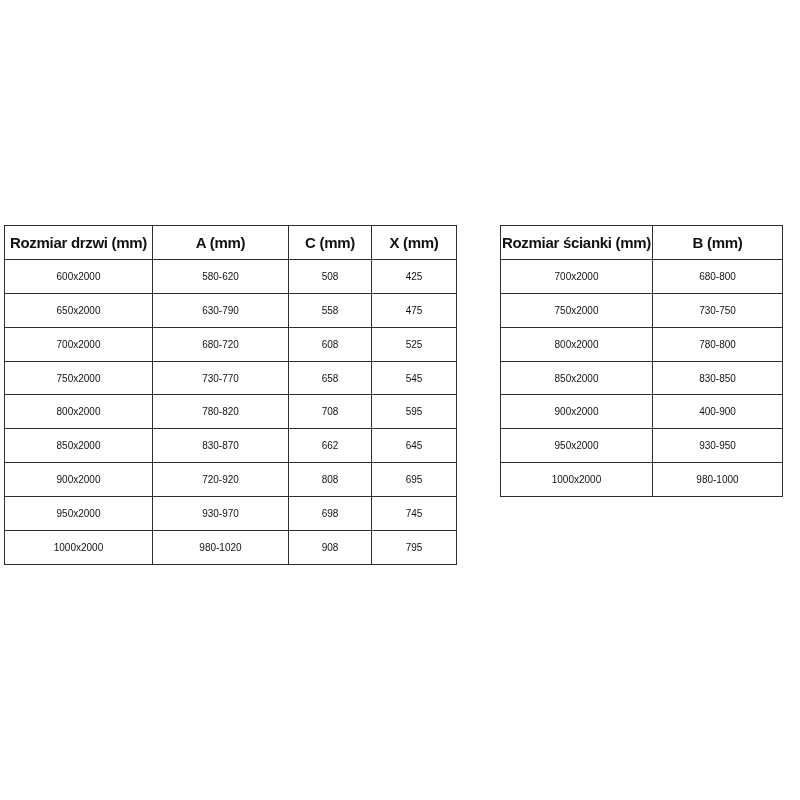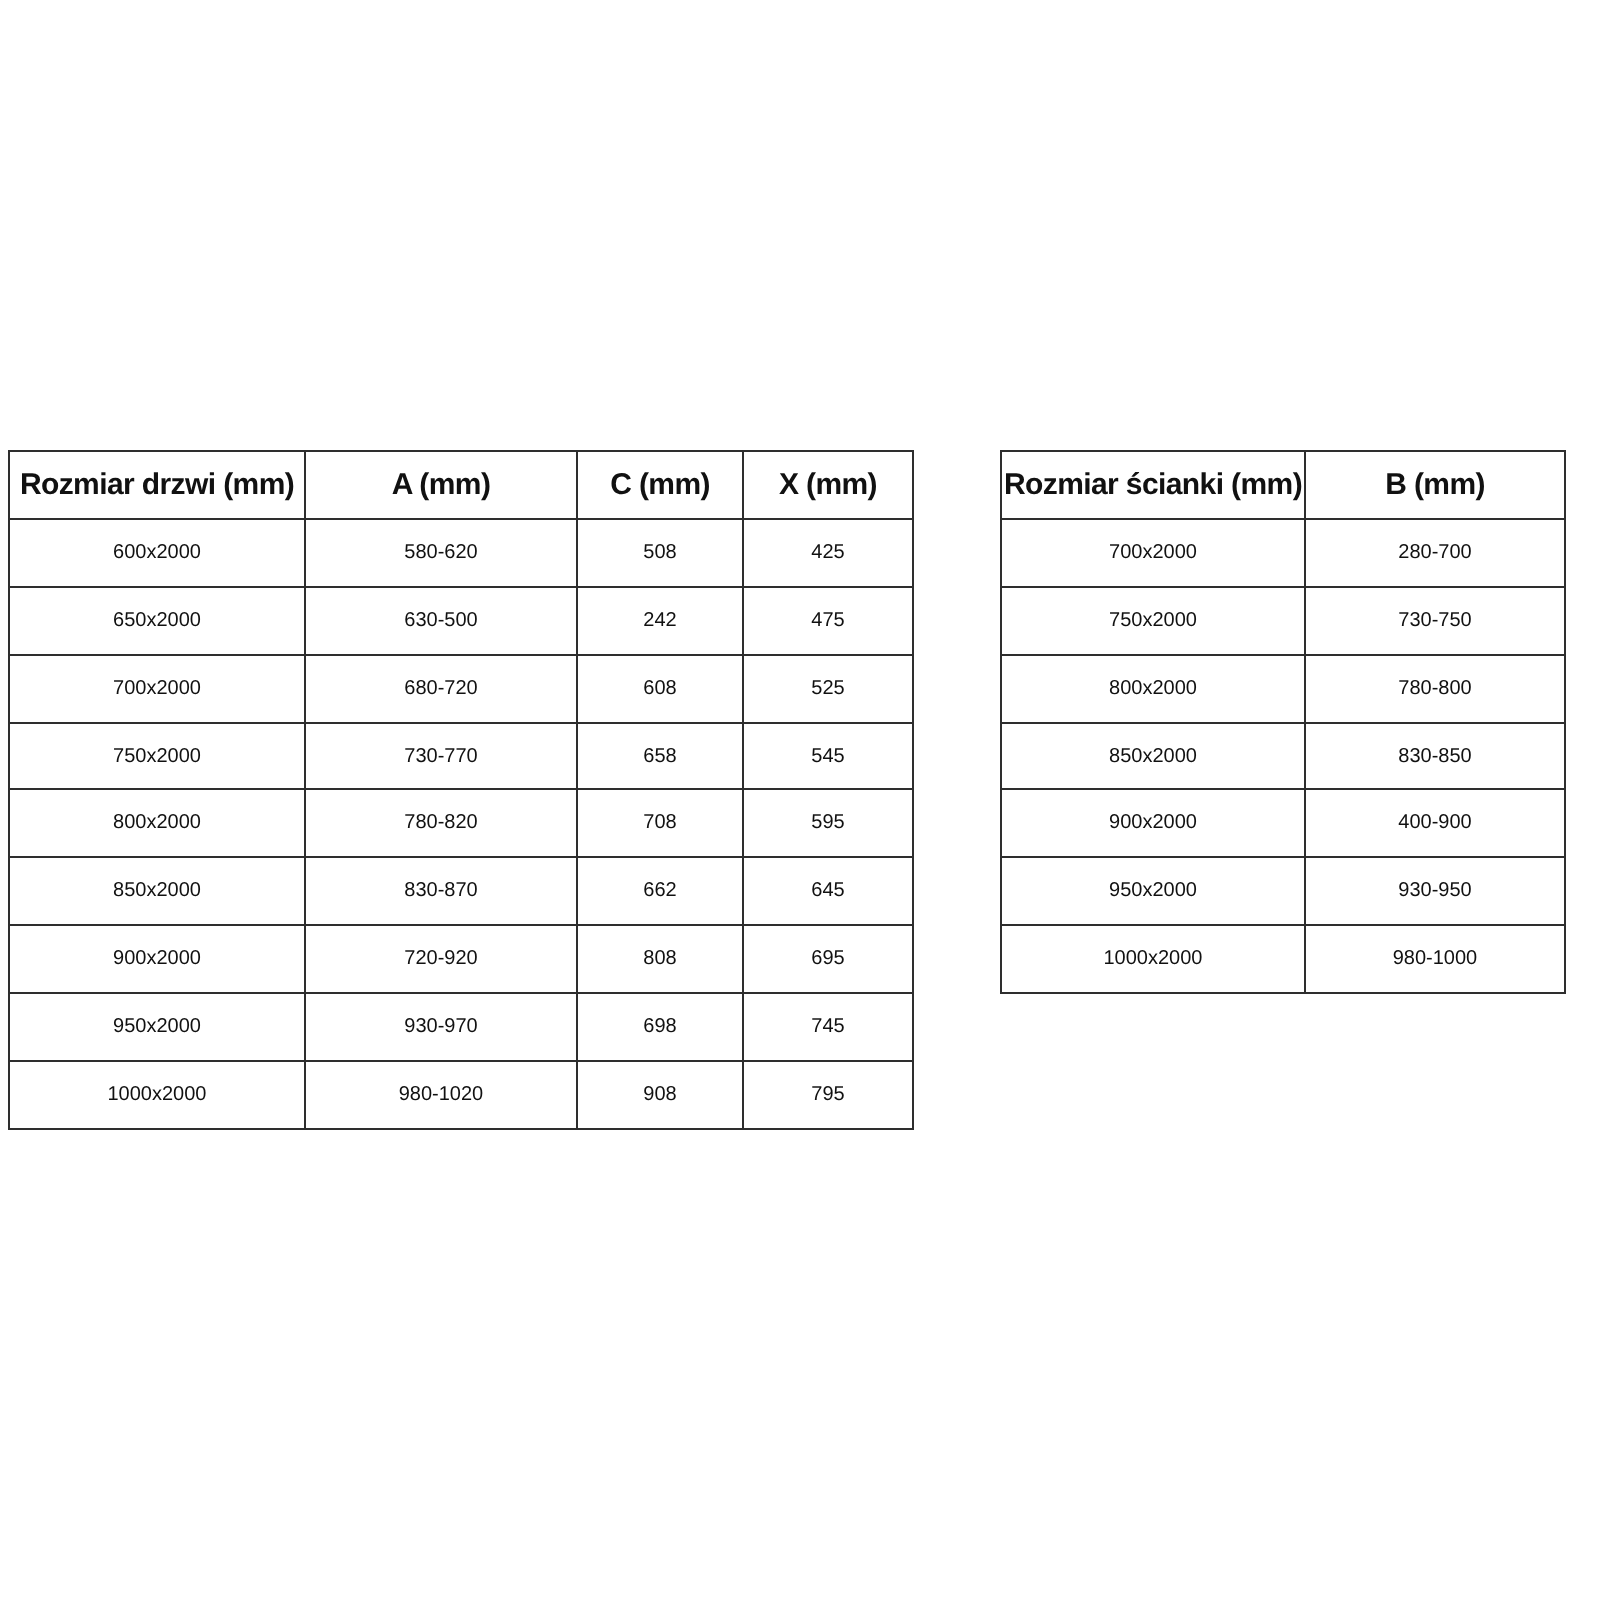--- a/index.html
+++ b/index.html
@@ -80,22 +80,22 @@
       </thead>
       <tbody>
         <tr>
           <td>600x2000</td>
           <td>580-620</td>
           <td>508</td>
           <td>425</td>
         </tr>
         <tr>
           <td>650x2000</td>
-          <td>630-500</td>
-          <td>242</td>
+          <td>630-790</td>
+          <td>558</td>
           <td>475</td>
         </tr>
         <tr>
           <td>700x2000</td>
           <td>680-720</td>
           <td>608</td>
           <td>525</td>
         </tr>
         <tr>
           <td>750x2000</td>
@@ -143,21 +143,21 @@
     </colgroup>
   <thead>
         <tr>
           <th>Rozmiar ścianki (mm)</th>
           <th>B (mm)</th>
         </tr>
       </thead>
       <tbody>
         <tr>
           <td>700x2000</td>
-          <td>280-700</td>
+          <td>680-800</td>
         </tr>
         <tr>
           <td>750x2000</td>
           <td>730-750</td>
         </tr>
         <tr>
           <td>800x2000</td>
           <td>780-800</td>
         </tr>
         <tr>

